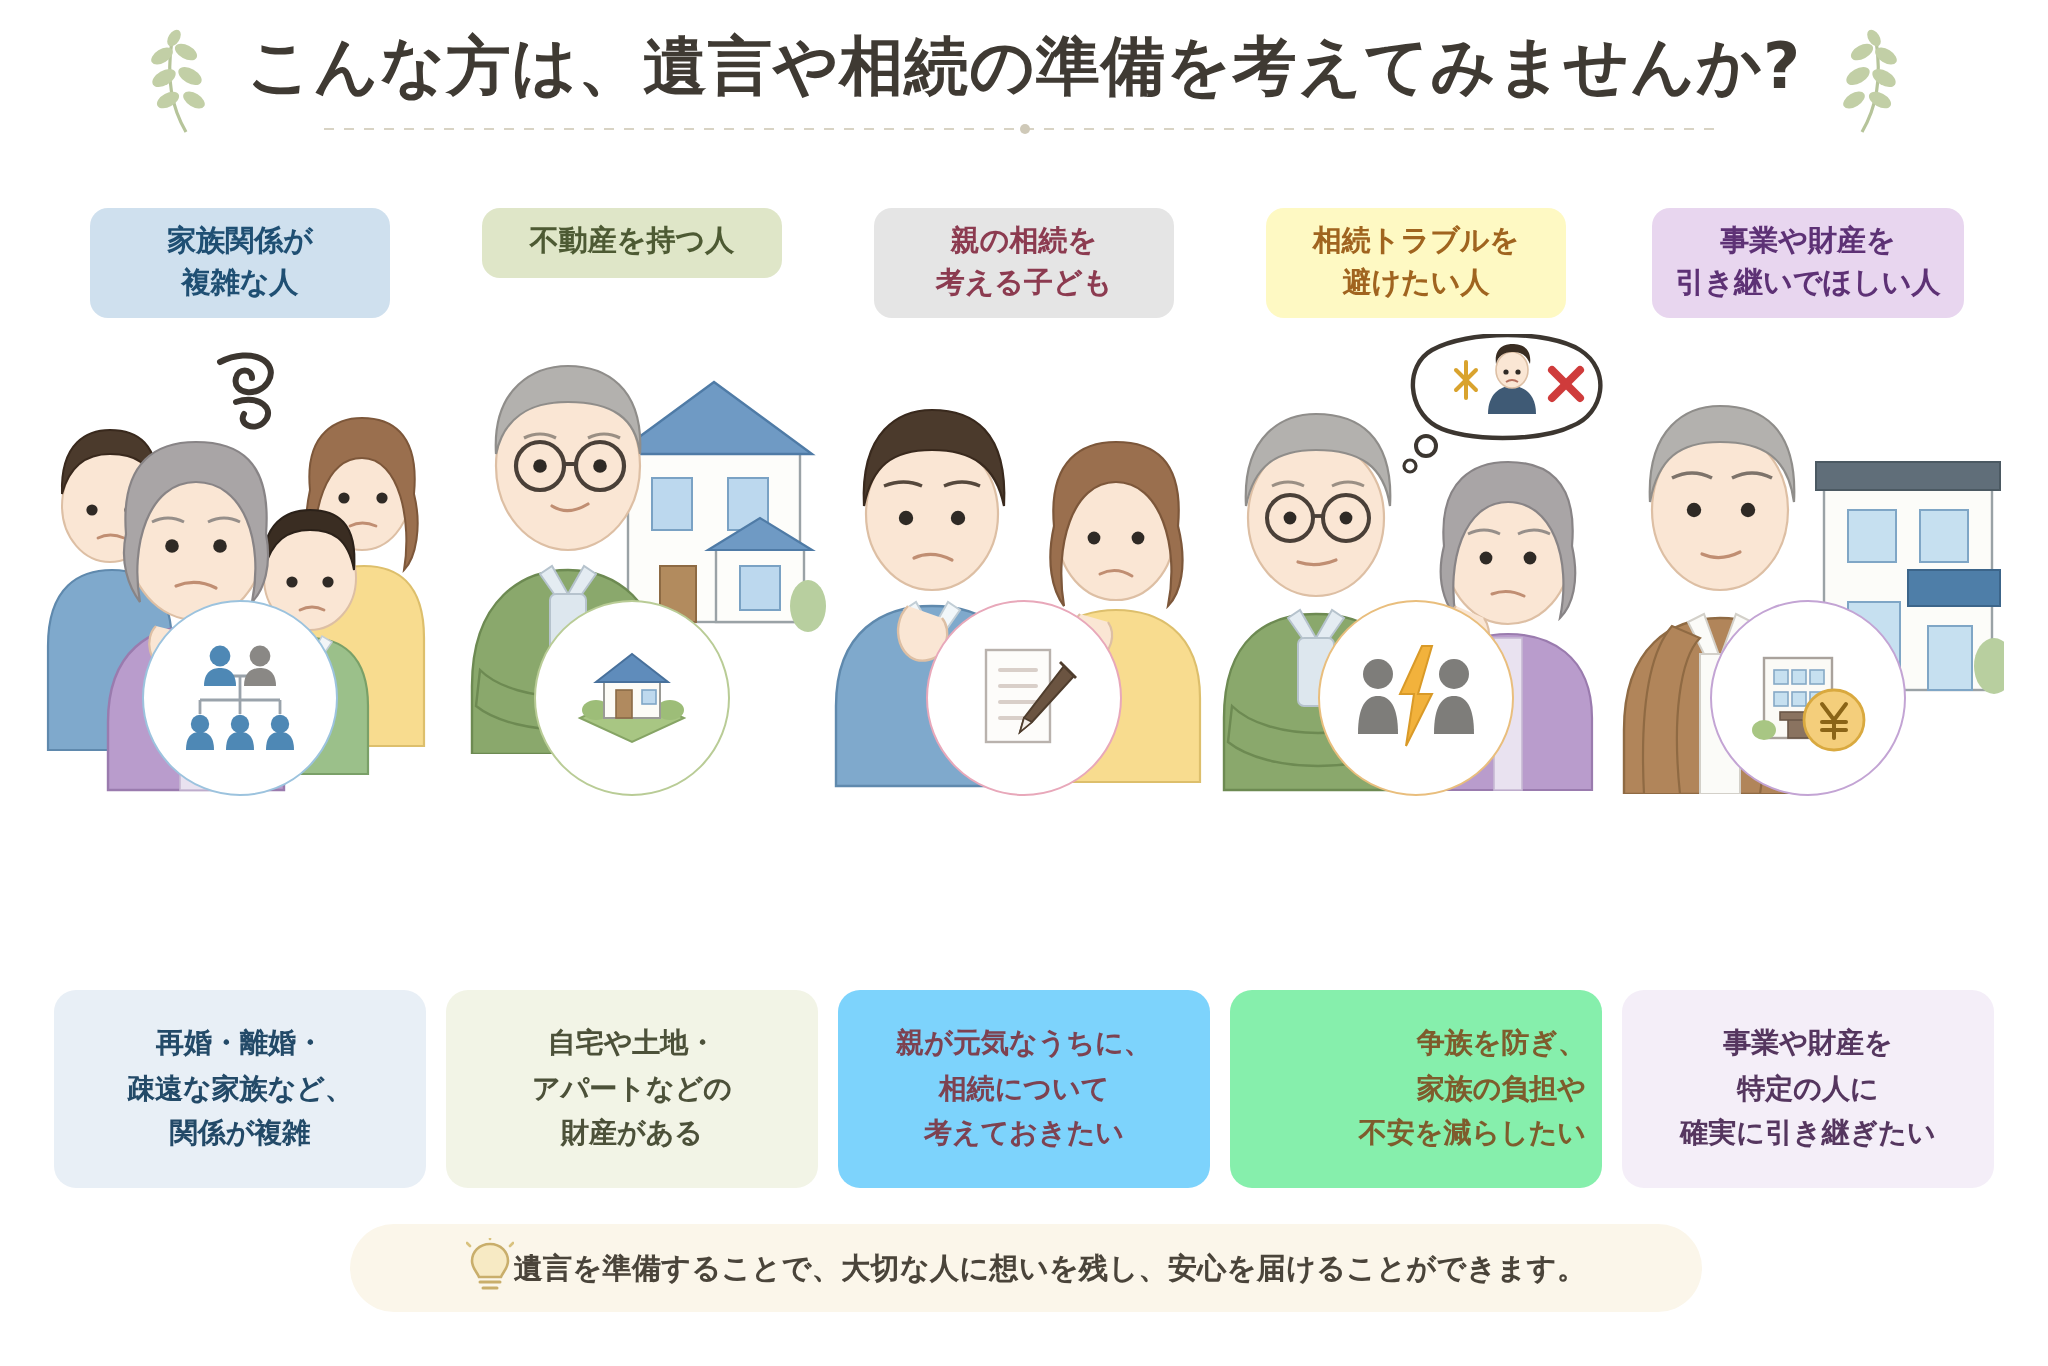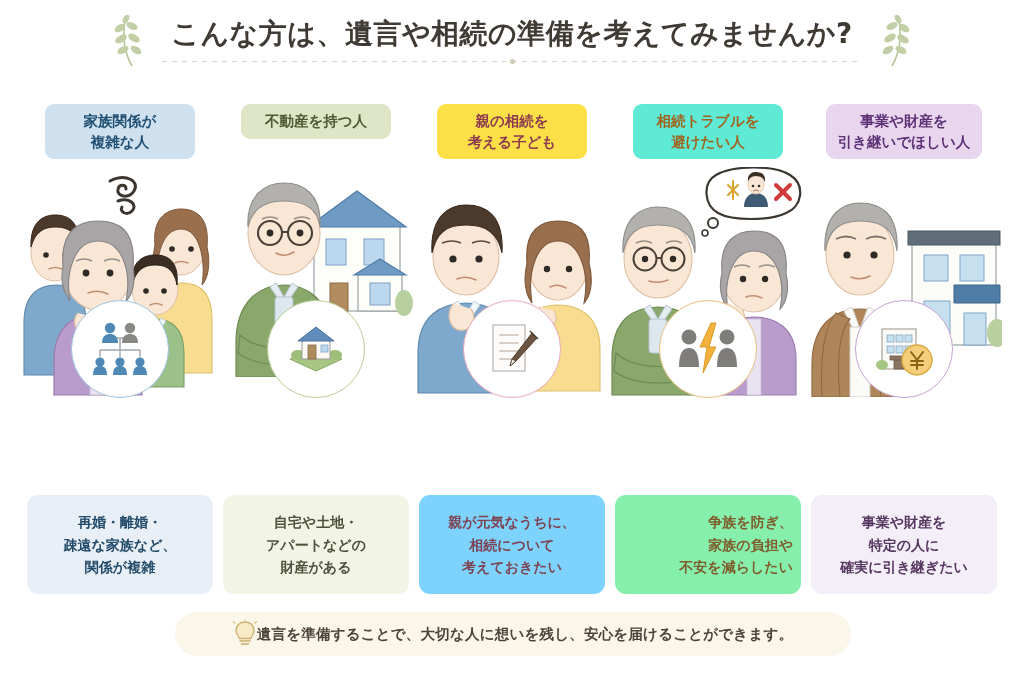--- a/index.html
+++ b/index.html
@@ -13,21 +13,21 @@
 
   
   .title-wrap {
     position: absolute; left: 0; top: 14px; width: 1024px;
     display: flex; align-items: center; justify-content: center; gap: 16px;
   }
   .sprig { width: 34px; height: 54px; flex: 0 0 auto; }
   .sprig.right { transform: scaleX(-1); }
   .title-block { display: flex; flex-direction: column; align-items: center; }
   .page-title {
-    font-size: 28px; font-weight: 700; color: #3f3a33;
+    font-size: 32px; font-weight: 700; color: #3f3a33;
     letter-spacing: 0.5px; white-space: nowrap; line-height: 1.2;
   }
   .title-rule {
     margin-top: 9px; width: 700px; height: 6px; position: relative;
   }
   .title-rule::before {
     content: ""; position: absolute; left: 0; top: 2px; width: 100%; height: 1px;
     background: repeating-linear-gradient(to right,#d8d3c4 0 5px, transparent 5px 10px);
   }
   .title-rule::after {
@@ -240,21 +240,21 @@
           <rect x="18" y="22" width="28" height="20" fill="#fcfbf6" stroke="#9a9a95" stroke-width="1"></rect>
           <path d="M14 24 L32 10 L50 24 Z" fill="#5f8cbb" stroke="#48719c" stroke-width="1"></path>
           <rect x="24" y="28" width="8" height="14" fill="#b08a5f" stroke="#8a6a45" stroke-width=".8"></rect>
           <rect x="37" y="28" width="7" height="7" fill="#bed9ee" stroke="#7fa6c6" stroke-width=".8"></rect>
         </svg>
       </div>
       <div class="caption" style="background: rgb(242, 244, 230); color: rgb(76, 81, 57);">自宅や土地・<br>アパートなどの<br>財産がある</div>
     </div>
 
     <div class="col">
-      <div class="badge" style="background: #fde047; color: rgb(140, 59, 80);">親の相続を<br>考える子ども</div>
+      <div class="badge" style="background: #e5e5e5; color: rgb(140, 59, 80);">親の相続を<br>考える子ども</div>
       <div class="illus">
         <svg width="196" height="230" viewBox="0 0 196 230">
 
           <g>
             <path d="M104 182 C104 148 124 138 144 138 C164 138 186 148 186 182 L186 224 L104 224 Z" fill="#f8dc8f" stroke="#ddbf6c" stroke-width="1.1"></path>
             <ellipse cx="144" cy="100" rx="29" ry="33" fill="#fae6d4" stroke="#ddbfa4" stroke-width="1.1"></ellipse>
             <path d="M113 96 C110 62 128 54 144 54 C162 54 178 62 175 96 C180 116 176 130 170 136 C176 106 166 74 144 74 C122 74 113 106 118 136 C112 128 109 114 113 96 Z" fill="#9a6f4e" stroke="#7d573a" stroke-width="1.1"></path>
             <circle cx="133" cy="102" r="3.2" fill="#2f2a25"></circle>
             <circle cx="155" cy="102" r="3.2" fill="#2f2a25"></circle>
             <path d="M136 120 Q144 116 152 121" stroke="#c08e72" stroke-width="1.5" fill="none" stroke-linecap="round"></path>
@@ -288,21 +288,21 @@
             <path d="M52 16 L57 21 L36 44 L30 49 L32 42 Z" fill="#6b5441" stroke="#4f3d2d" stroke-width="1"></path>
             <path d="M30 49 L32 42 L36 44 Z" fill="#f3efe9" stroke="#4f3d2d" stroke-width=".8"></path>
             <path d="M50 14 L58 22" stroke="#4f3d2d" stroke-width="1.4"></path>
           </g>
         </svg>
       </div>
       <div class="caption" style="background: #7dd3fc; color: rgb(125, 66, 81);">親が元気なうちに、<br>相続について<br>考えておきたい</div>
     </div>
 
     <div class="col">
-      <div class="badge" style="background: #5eead4; color: rgb(160, 100, 31);">相続トラブルを<br>避けたい人</div>
+      <div class="badge" style="background: #fef9c3; color: rgb(160, 100, 31);">相続トラブルを<br>避けたい人</div>
       <div class="illus">
         <svg width="196" height="230" viewBox="0 0 196 230">
 
           <g>
             <path d="M106 8 C124 -2 164 -2 180 8 C196 18 192 40 176 46 C160 54 122 54 108 46 C94 38 92 16 106 8 Z" fill="#ffffff" stroke="#3c3630" stroke-width="2.2"></path>
             <circle cx="103" cy="56" r="5" fill="#ffffff" stroke="#3c3630" stroke-width="2"></circle>
             <circle cx="95" cy="66" r="3" fill="#ffffff" stroke="#3c3630" stroke-width="1.6"></circle>
             <g>
               <path d="M134 40 C134 30 140 26 146 26 C152 26 158 30 158 40 Z" fill="#3f5a75"></path>
               <ellipse cx="146" cy="18" rx="8" ry="9" fill="#fae6d4" stroke="#ddbfa4" stroke-width=".8"></ellipse>

